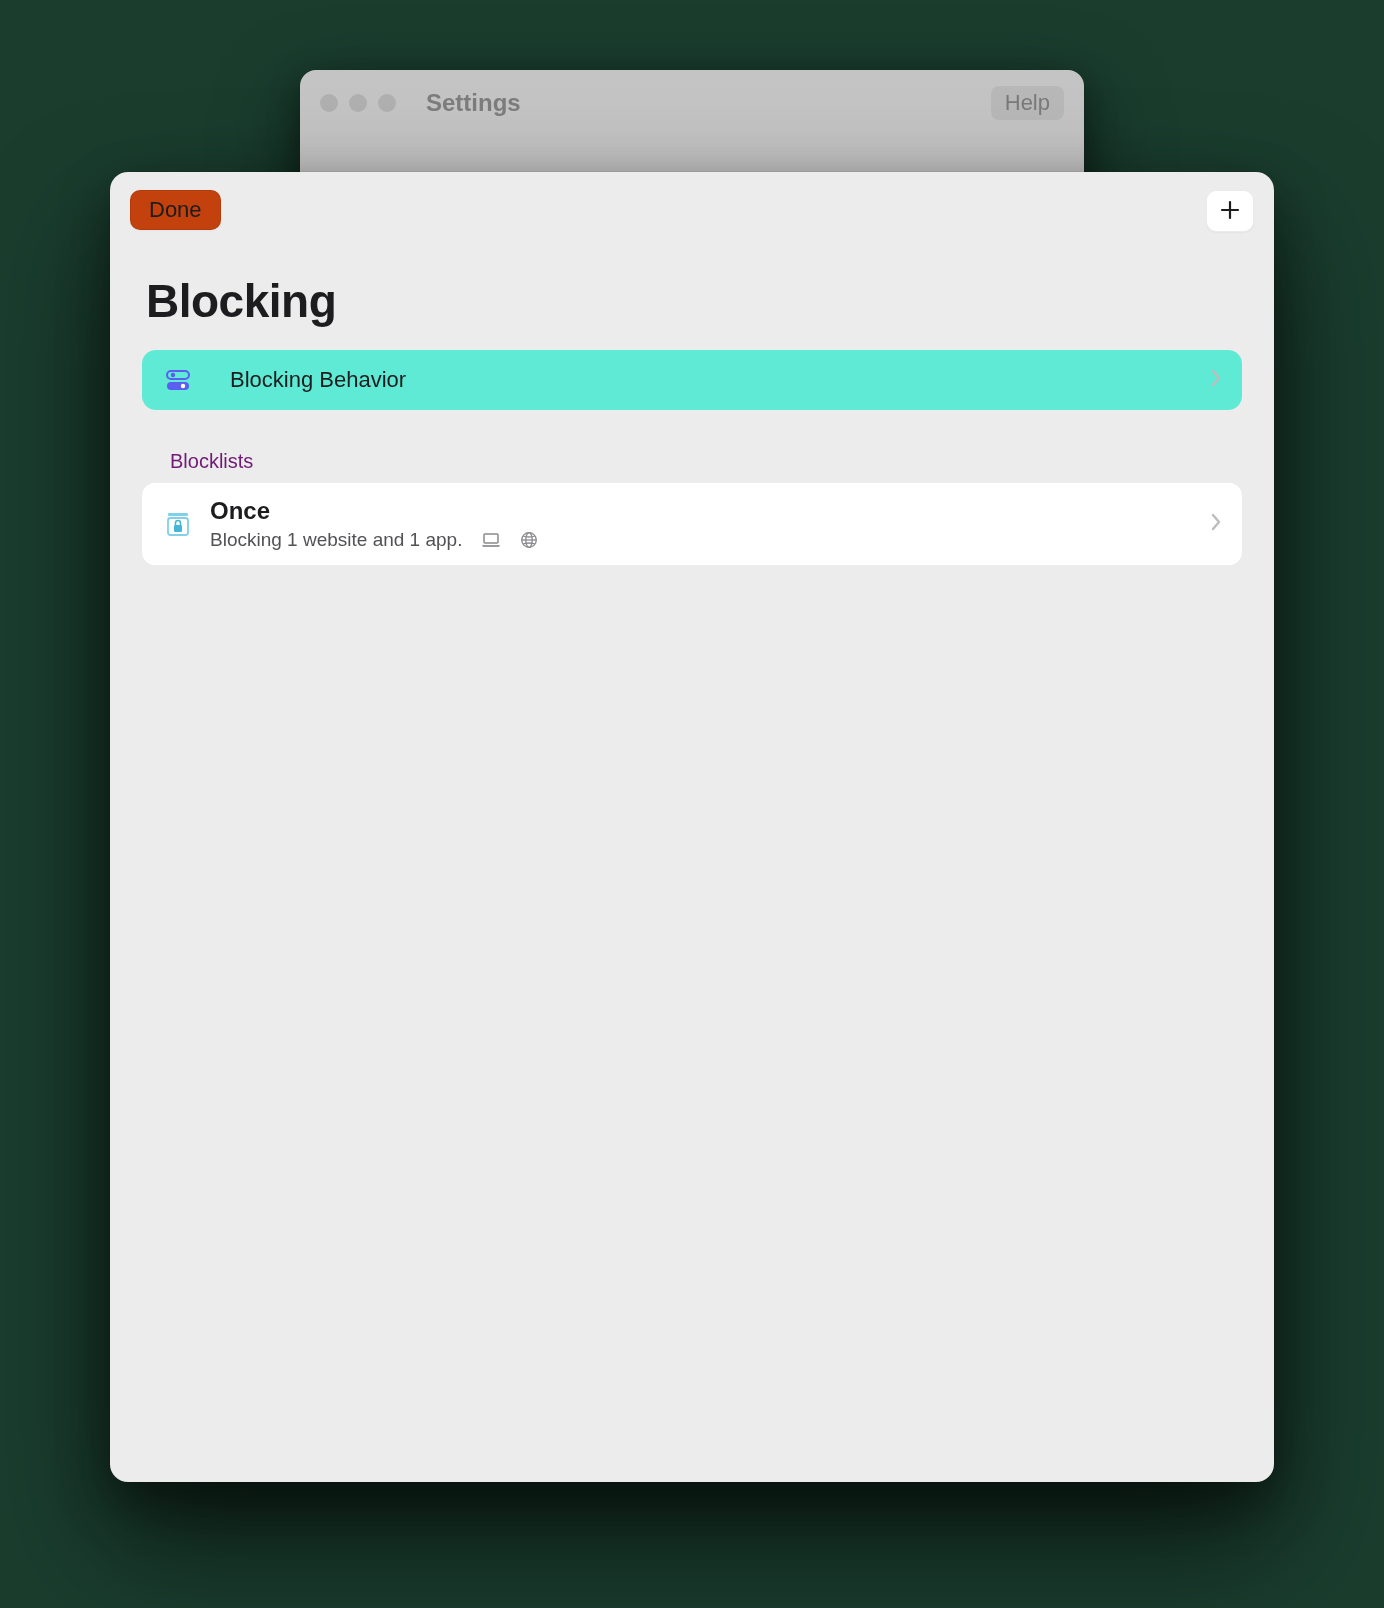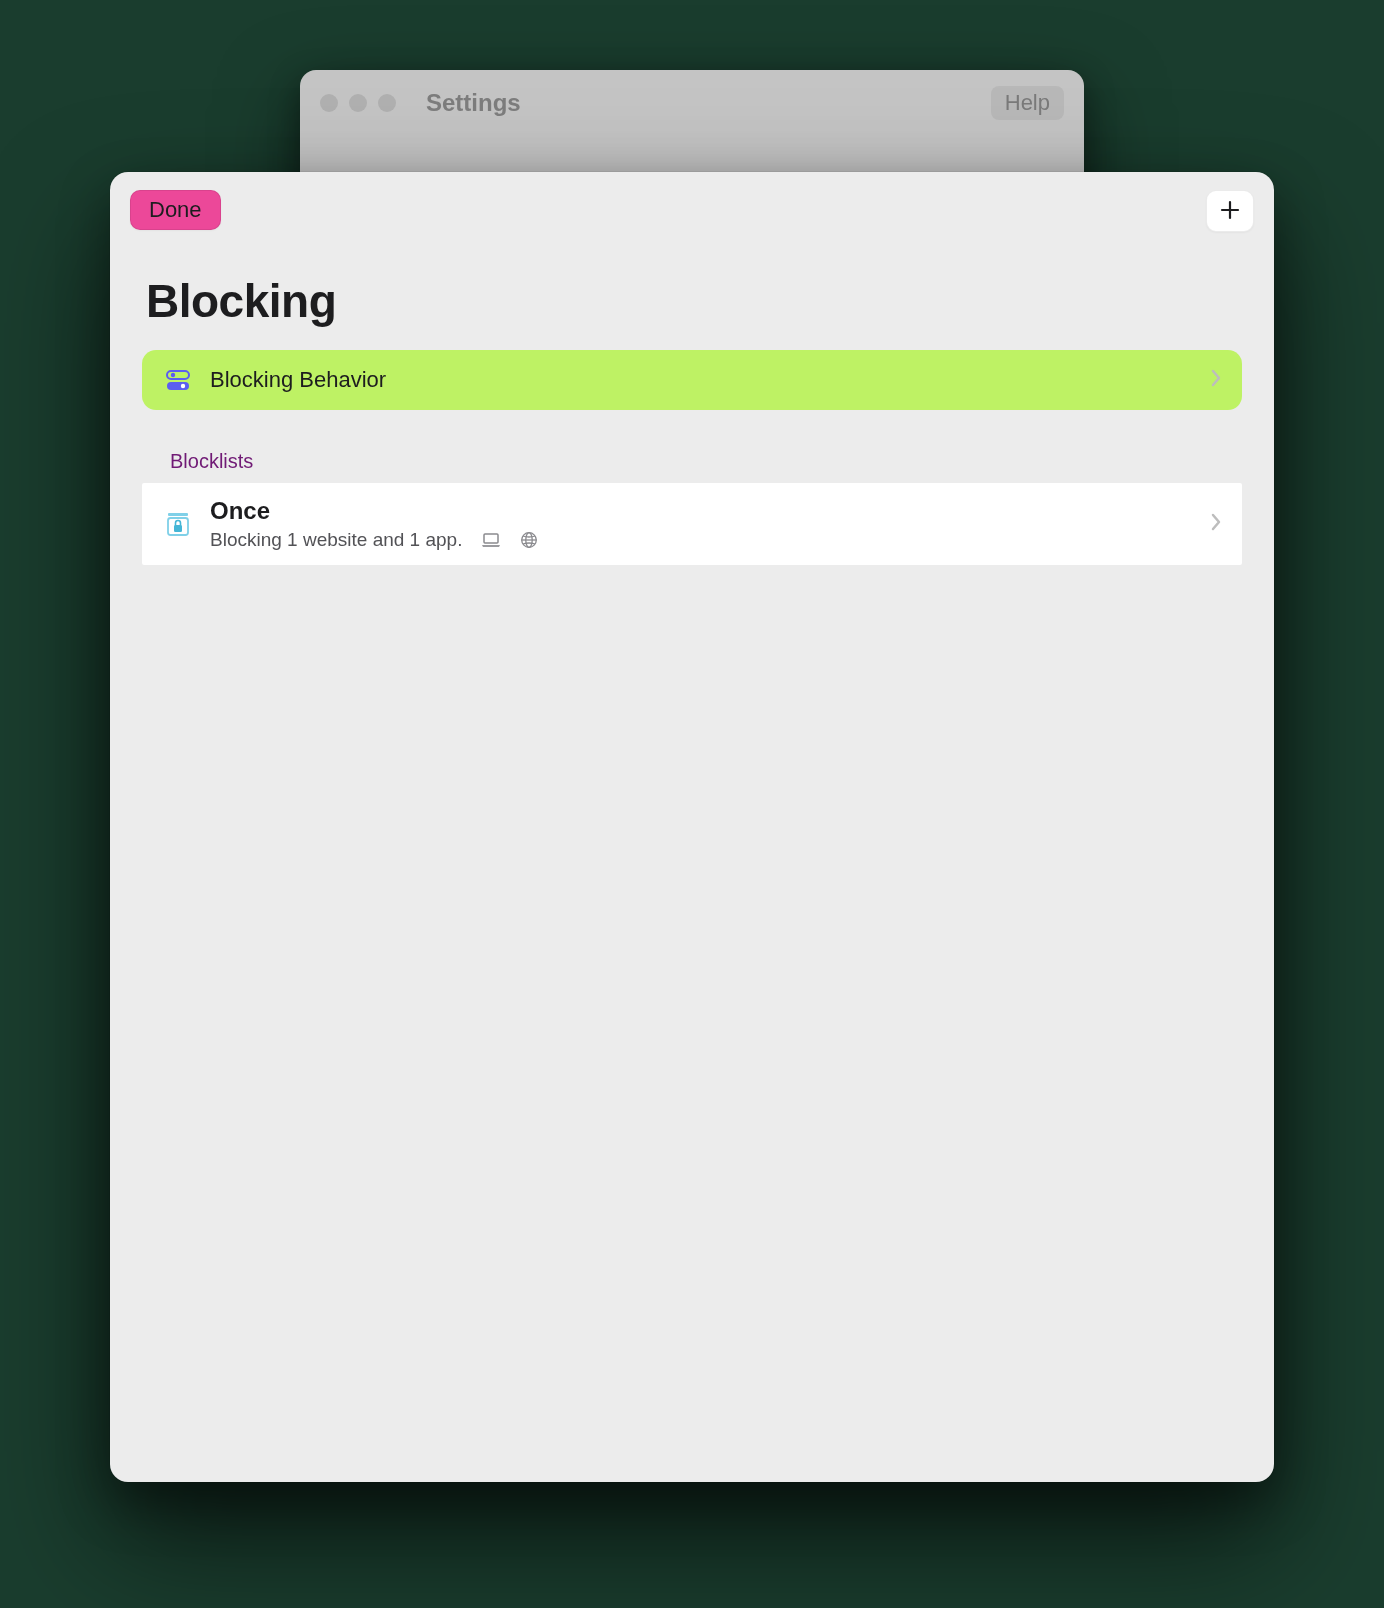--- a/index.html
+++ b/index.html
@@ -71,21 +71,21 @@
       box-shadow: 0 60px 120px rgba(0,0,0,0.6), 0 20px 50px rgba(0,0,0,0.4), 0 0 0 1px rgba(0,0,0,0.05);
       padding: 0;
     }
     .sheet-header {
       display: flex;
       justify-content: space-between;
       align-items: flex-start;
       padding: 18px 20px 0 20px;
     }
     .done-button {
-      background: #ec4899;
+      background: #c2410c;
       border: 1px solid rgba(0,0,0,0.08);
       border-radius: 10px;
       padding: 6px 18px;
       font-size: 22px;
       font-weight: 400;
       color: #1d1d1f;
       cursor: pointer;
       box-shadow: 0 1px 2px rgba(0,0,0,0.04);
     }
     .add-button {
@@ -101,28 +101,29 @@
       box-shadow: 0 1px 2px rgba(0,0,0,0.04);
     }
     .page-title {
       font-size: 46px;
       font-weight: 800;
       color: #1d1d1f;
       padding: 42px 36px 22px 36px;
       letter-spacing: -0.5px;
     }
     .row-card {
-      background: #bef264;
+      background: #5eead4;
       margin: 0 32px;
       border-radius: 14px;
       display: flex;
       align-items: center;
       padding: 12px 20px 12px 18px;
       cursor: pointer;
       min-height: 56px;
+      gap: 20px;
     }
     .row-icon {
       width: 36px;
       height: 36px;
       display: flex;
       align-items: center;
       justify-content: center;
       flex-shrink: 0;
     }
     .row-label {
@@ -137,21 +138,21 @@
     }
     .section-header {
       font-size: 20px;
       color: #701a75;
       padding: 40px 52px 10px 60px;
       font-weight: 400;
     }
     .blocklist-card {
       background: #ffffff;
       margin: 0 32px;
-      border-radius: 2px;
+      border-radius: 13px;
       display: flex;
       align-items: center;
       padding: 14px 20px 14px 18px;
       cursor: pointer;
     }
     .blocklist-icon {
       width: 36px;
       height: 36px;
       display: flex;
       align-items: center;

